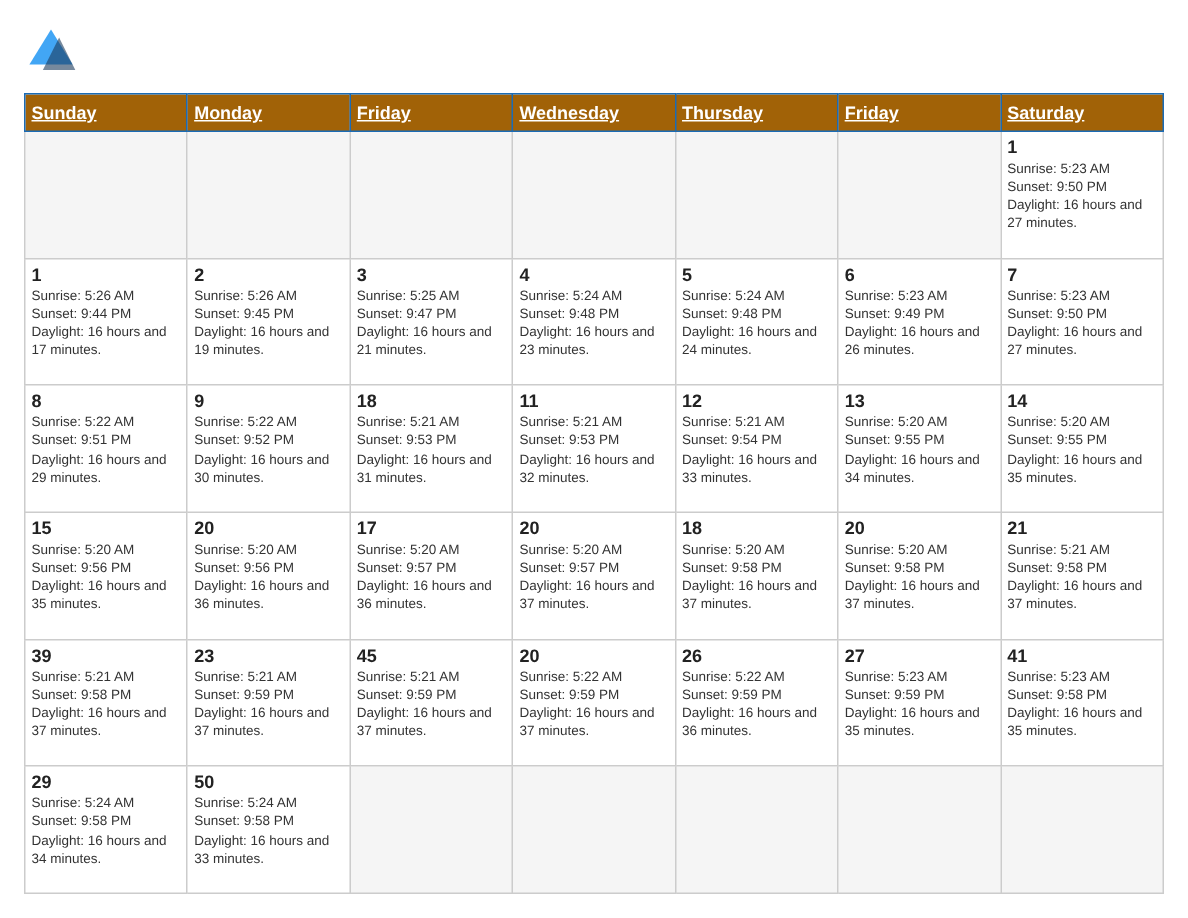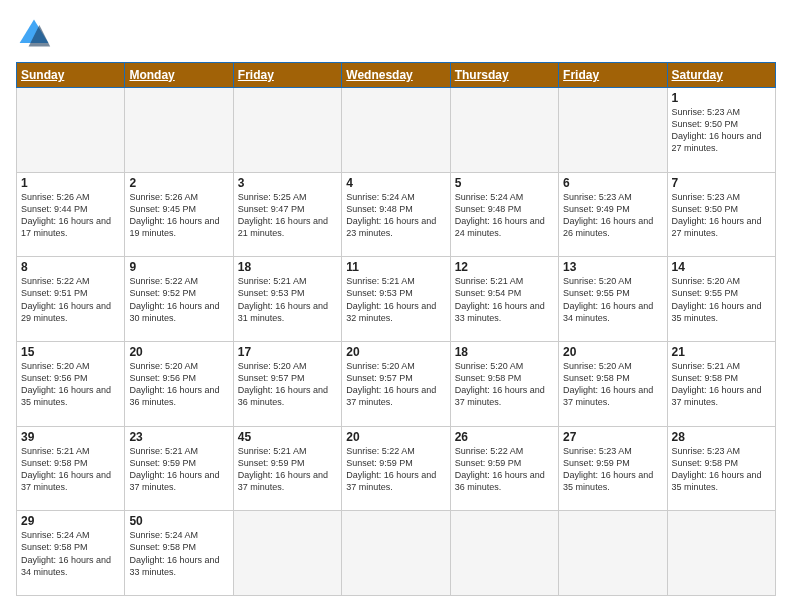--- a/index.html
+++ b/index.html
@@ -246,21 +246,21 @@
           </td>
           <td>
             <span class="day-num">26</span>
             <div class="cell-text">Sunrise: 5:22 AM<br>Sunset: 9:59 PM<br>Daylight: 16 hours and 36 minutes.</div>
           </td>
           <td>
             <span class="day-num">27</span>
             <div class="cell-text">Sunrise: 5:23 AM<br>Sunset: 9:59 PM<br>Daylight: 16 hours and 35 minutes.</div>
           </td>
           <td>
-            <span class="day-num">28</span>
+            <span class="day-num">41</span>
             <div class="cell-text">Sunrise: 5:23 AM<br>Sunset: 9:58 PM<br>Daylight: 16 hours and 35 minutes.</div>
           </td>
         </tr>
         <tr>
           <td>
             <span class="day-num">29</span>
             <div class="cell-text">Sunrise: 5:24 AM<br>Sunset: 9:58 PM<br>Daylight: 16 hours and 34 minutes.</div>
           </td>
           <td>
             <span class="day-num">50</span>

